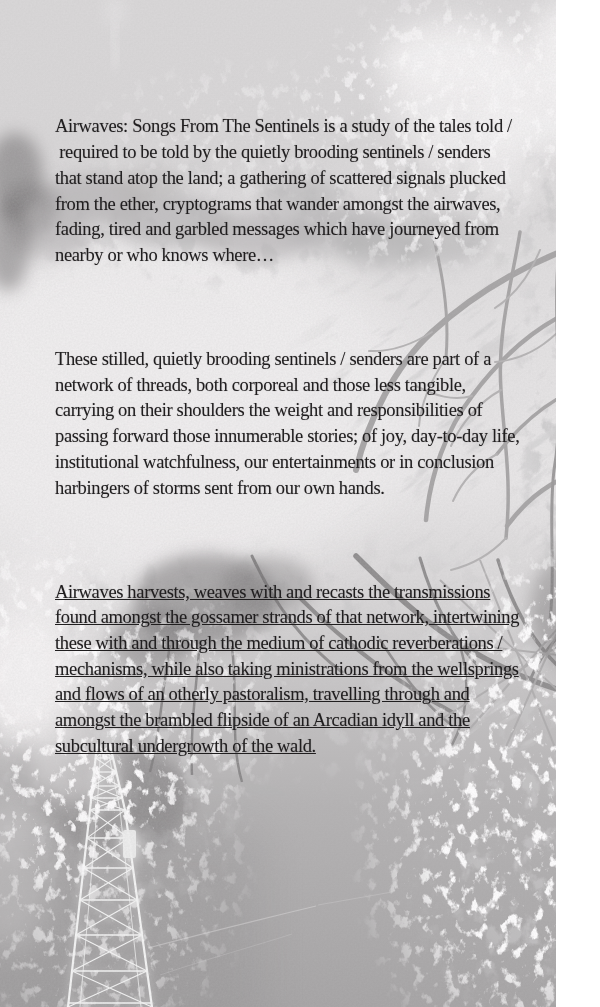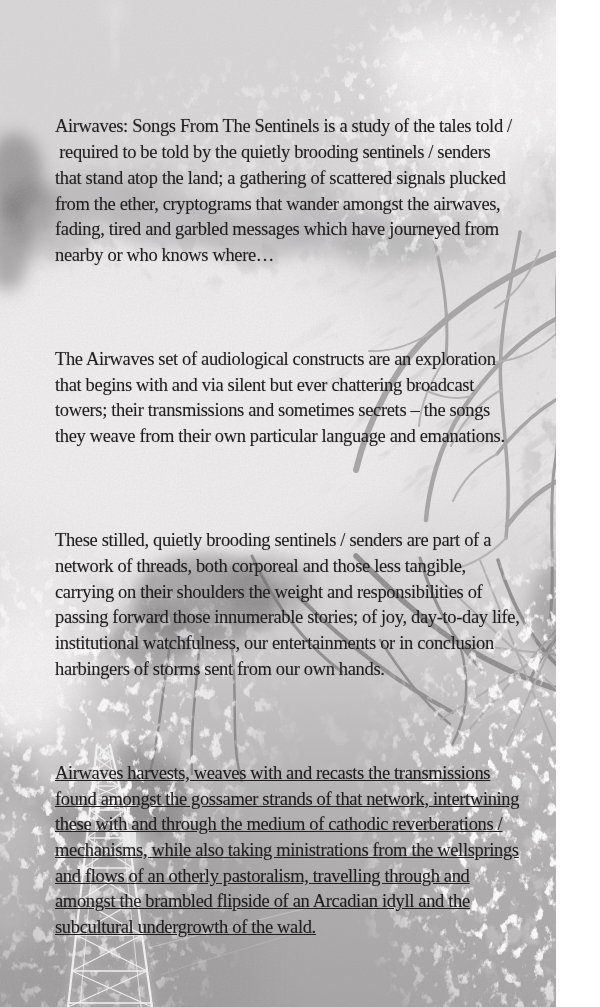--- a/index.html
+++ b/index.html
@@ -269,24 +269,20 @@
     </g>
   </svg>
 
   <div class="copy">
     <p>Airwaves: Songs From The Sentinels is a study of the tales told /
  required to be told by the quietly brooding sentinels / senders
 that stand atop the land; a gathering of scattered signals plucked
 from the ether, cryptograms that wander amongst the airwaves,
 fading, tired and garbled messages which have journeyed from
 nearby or who knows where…</p>
-    <p>The Airwaves set of audiological constructs are an exploration
-that begins with and via silent but ever chattering broadcast
-towers; their transmissions and sometimes secrets – the songs
-they weave from their own particular language and emanations.</p>
     <p>These stilled, quietly brooding sentinels / senders are part of a
 network of threads, both corporeal and those less tangible,
 carrying on their shoulders the weight and responsibilities of
 passing forward those innumerable stories; of joy, day-to-day life,
 institutional watchfulness, our entertainments or in conclusion
 harbingers of storms sent from our own hands.</p>
     <p>Airwaves harvests, weaves with and recasts the transmissions
 found amongst the gossamer strands of that network, intertwining
 these with and through the medium of cathodic reverberations /
 mechanisms, while also taking ministrations from the wellsprings

